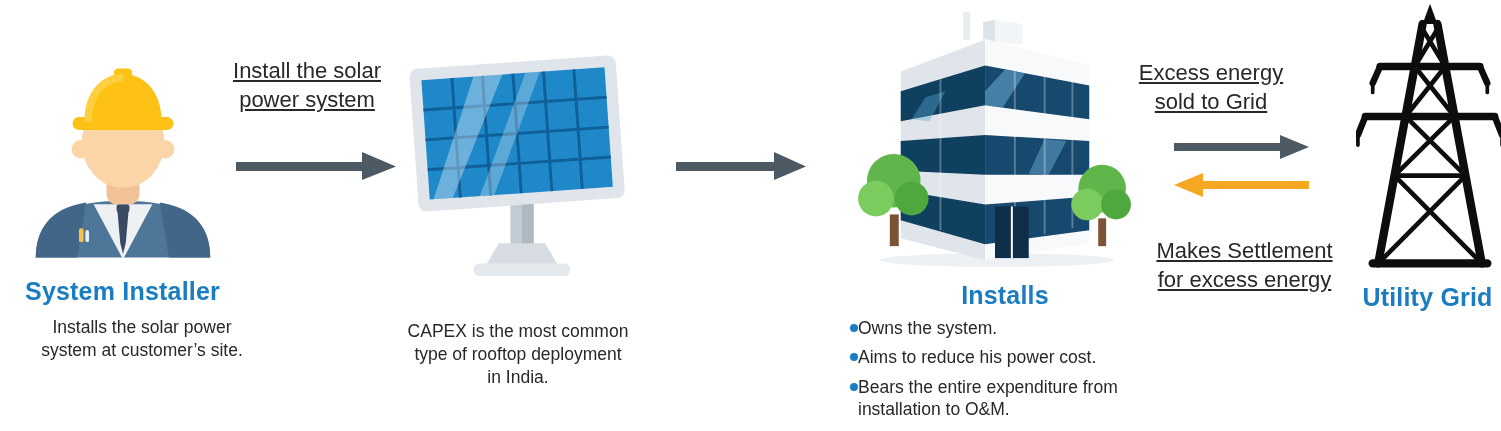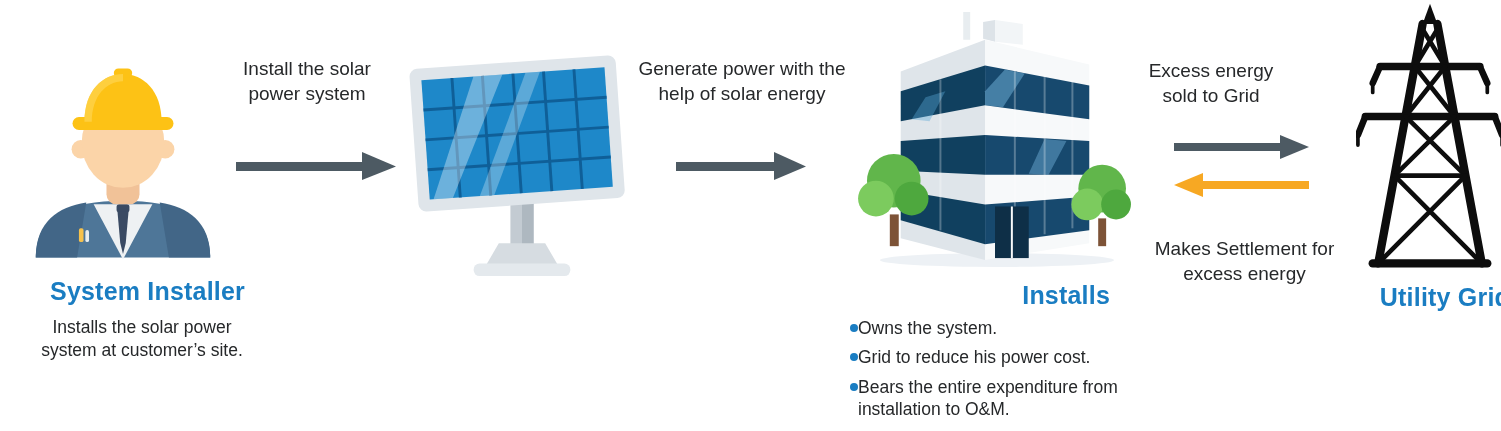--- a/index.html
+++ b/index.html
@@ -11,34 +11,35 @@
     background: #ffffff;
     overflow: hidden;
     font-family: "Liberation Sans", "DejaVu Sans", sans-serif;
     color: #26282a;
   }
   .abs { position: absolute; }
   .node-title {
     font-size: 25px;
     font-weight: 700;
     color: #1a7dc2;
-    text-align: right;
+    text-align: center;
     letter-spacing: 0.2px;
   }
   .node-desc {
     font-size: 17.5px;
     line-height: 1.32;
     text-align: center;
     color: #26282a;
   }
   .arrow-label {
-    font-size: 19px;
+    font-size: 22px;
     line-height: 1.32;
     text-align: center;
     color: #26282a;
+    text-decoration: underline;
   }
   .bullet-list { display: flex; flex-direction: column; gap: 7px; }
   .bullet-row { display: flex; align-items: flex-start; }
   .bullet-dot {
     flex: 0 0 auto;
     width: 8px; height: 8px;
     border-radius: 50%;
     background: #1a7dc2;
     margin-top: 7px;
   }
@@ -102,22 +103,22 @@
         <line x1="146.7" y1="22" x2="146.7" y2="146"></line>
         <line x1="178.3" y1="22" x2="178.3" y2="146"></line>
         <line x1="20" y1="53" x2="210" y2="53"></line>
         <line x1="20" y1="84" x2="210" y2="84"></line>
         <line x1="20" y1="115" x2="210" y2="115"></line>
       </g>
       <polygon points="74,22 104,22 44,146 24,146" fill="#ffffff" opacity="0.35"></polygon>
       <polygon points="128,22 143,22 87,146 72,146" fill="#ffffff" opacity="0.28"></polygon>
     </g>
   </svg>
-
-  <div class="abs arrow-label" style="left:622px; top:56px; width:240px;">Generate power with the help of solar energy</div>
+  <div class="abs node-desc" style="left:407px; top:320px; width:222px;">CAPEX is the most common type of rooftop deployment in India.</div>
+
   <svg class="abs" style="left:676px; top:150px;" width="130" height="32" viewBox="0 0 130 32">
     <rect x="0" y="12" width="100" height="9" fill="#4d5a63"></rect>
     <polygon points="98,2 130,16.5 98,30" fill="#4d5a63"></polygon>
   </svg>
 
   <svg class="abs" style="left:846px; top:10px;" width="298" height="258" viewBox="0 0 300 260">
 
     <ellipse cx="152" cy="252" rx="118" ry="7" fill="#edf1f5"></ellipse>
 
     <polygon points="138,12 150,10 150,32 138,29" fill="#dde3e8"></polygon>
@@ -161,21 +162,21 @@
     <circle cx="272" cy="196" r="15" fill="#4ea83e"></circle>
   </svg>
   <div class="abs node-title" style="left:900px; top:281px; width:210px;">Installs</div>
   <div class="abs bullet-list" style="left:850px; top:317px; width:325px;">
     <div class="bullet-row">
       <span class="bullet-dot"></span>
       <span class="bullet-text">Owns the system.</span>
     </div>
     <div class="bullet-row">
       <span class="bullet-dot"></span>
-      <span class="bullet-text">Grid to reduce his power cost.</span>
+      <span class="bullet-text">Aims to reduce his power cost.</span>
     </div>
     <div class="bullet-row">
       <span class="bullet-dot"></span>
       <span class="bullet-text">Bears the entire expenditure from installation to O&amp;M.</span>
     </div>
   </div>
 
   <div class="abs arrow-label" style="left:1132px; top:58px; width:158px;">Excess energy sold to Grid</div>
   <svg class="abs" style="left:1174px; top:134px;" width="135" height="26" viewBox="0 0 135 26">
     <rect x="0" y="9" width="108" height="8" fill="#4d5a63"></rect>

